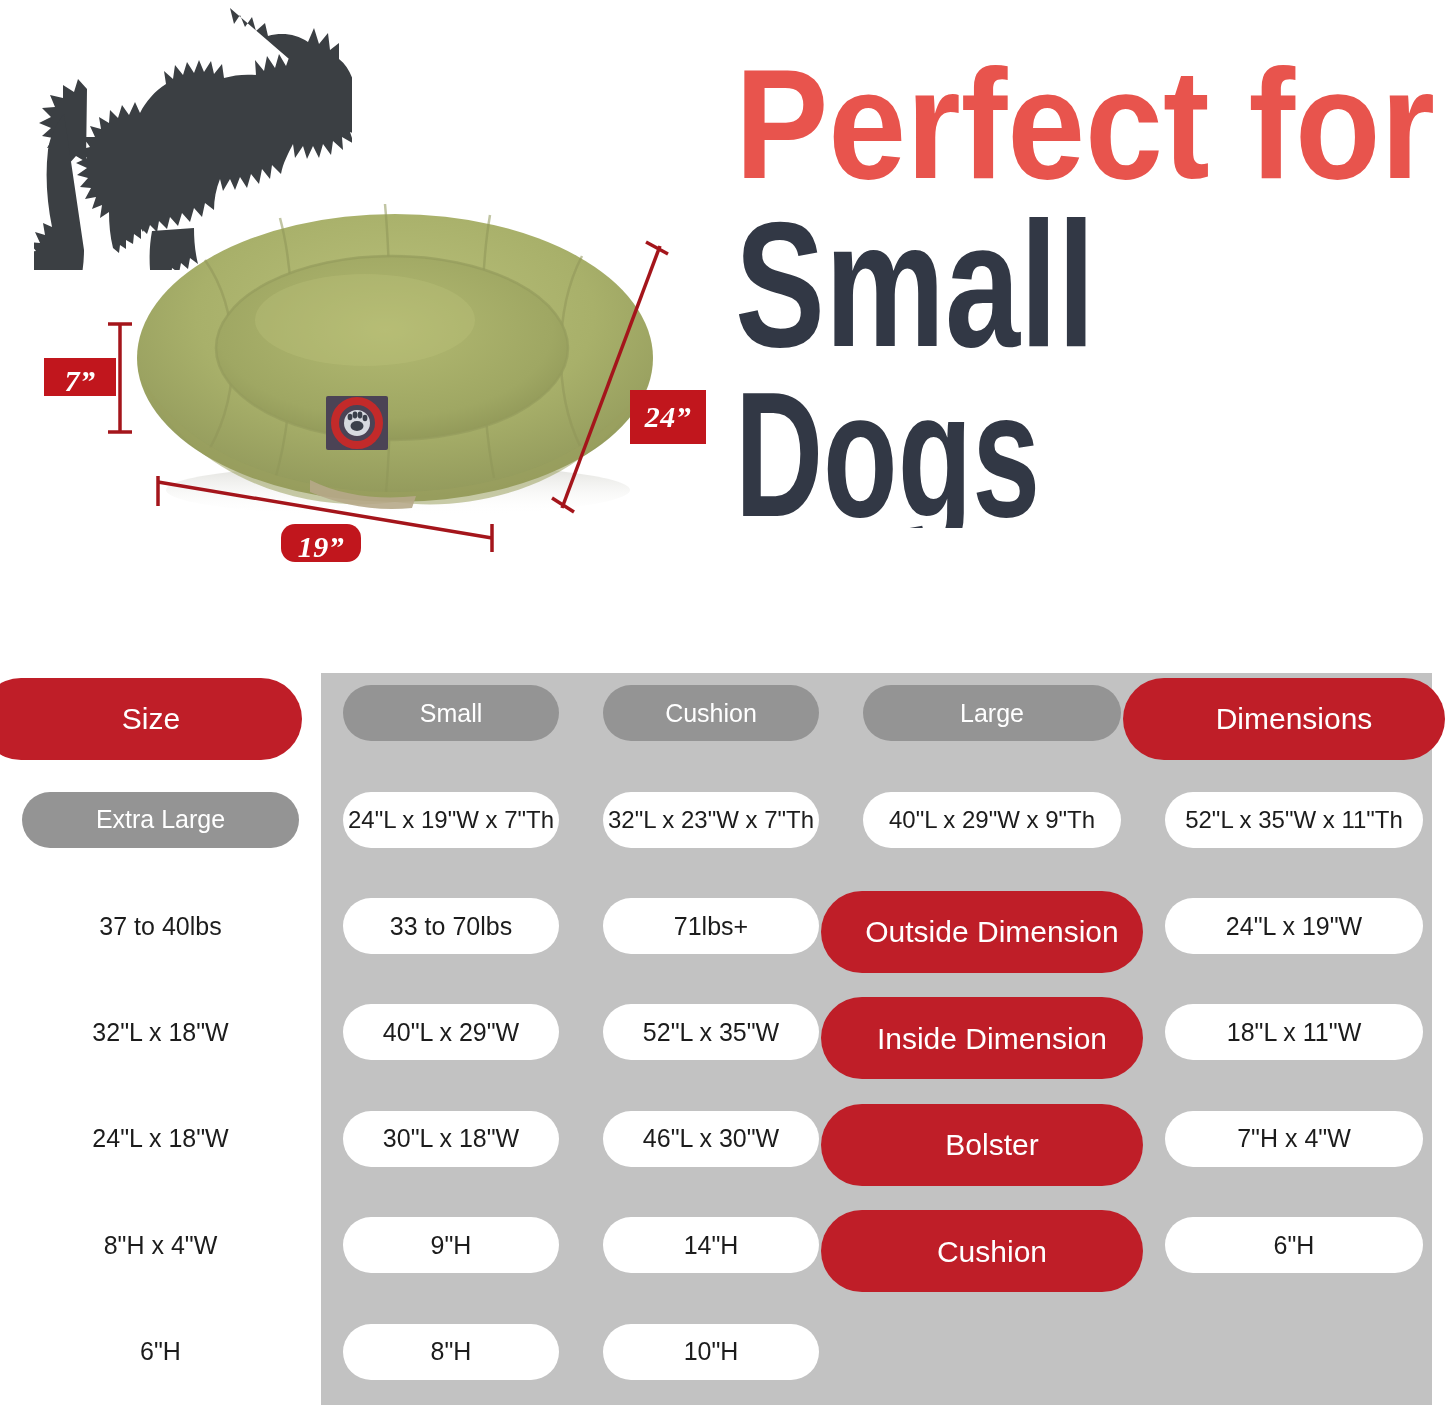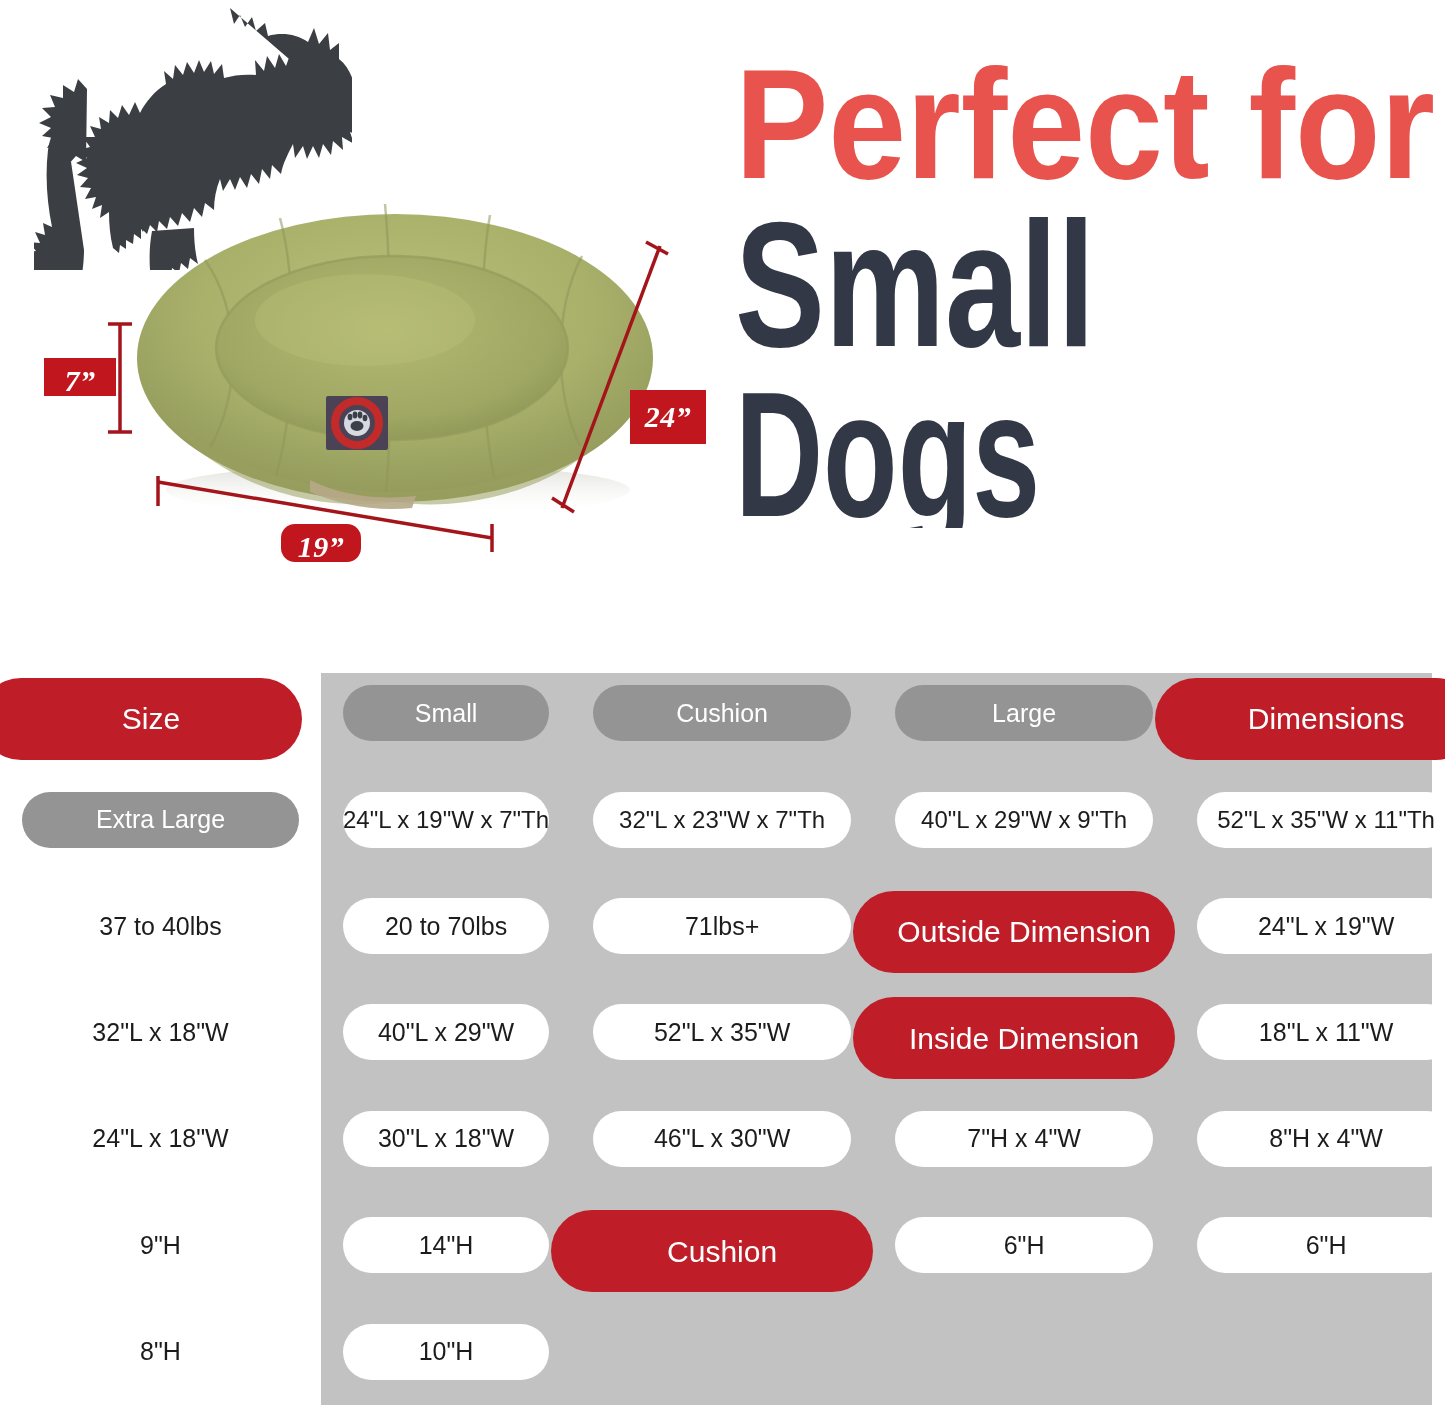--- a/index.html
+++ b/index.html
@@ -325,21 +325,21 @@
       <div class="valpill tight">40"L x 29"W x 9"Th</div>
     </div>
     <div class="cell val-cell">
       <div class="valpill tight">52"L x 35"W x 11"Th</div>
     </div>
 
     <div class="cell val-cell">
       <div class="valpill">37 to 40lbs</div>
     </div>
     <div class="cell val-cell">
-      <div class="valpill">20 to 70lbs</div>
+      <div class="valpill">33 to 70lbs</div>
     </div>
     <div class="cell val-cell">
       <div class="valpill">71lbs+</div>
     </div>
 
     <div class="cell rowlabel-cell">
       <div class="rowlabel">Outside Dimension</div>
     </div>
     <div class="cell val-cell">
       <div class="valpill">24"L x 19"W</div>
@@ -363,20 +363,23 @@
     <div class="cell val-cell">
       <div class="valpill">24"L x 18"W</div>
     </div>
     <div class="cell val-cell">
       <div class="valpill">30"L x 18"W</div>
     </div>
     <div class="cell val-cell">
       <div class="valpill">46"L x 30"W</div>
     </div>
 
+    <div class="cell rowlabel-cell">
+      <div class="rowlabel">Bolster</div>
+    </div>
     <div class="cell val-cell">
       <div class="valpill">7"H x 4"W</div>
     </div>
     <div class="cell val-cell">
       <div class="valpill">8"H x 4"W</div>
     </div>
     <div class="cell val-cell">
       <div class="valpill">9"H</div>
     </div>
     <div class="cell val-cell">

